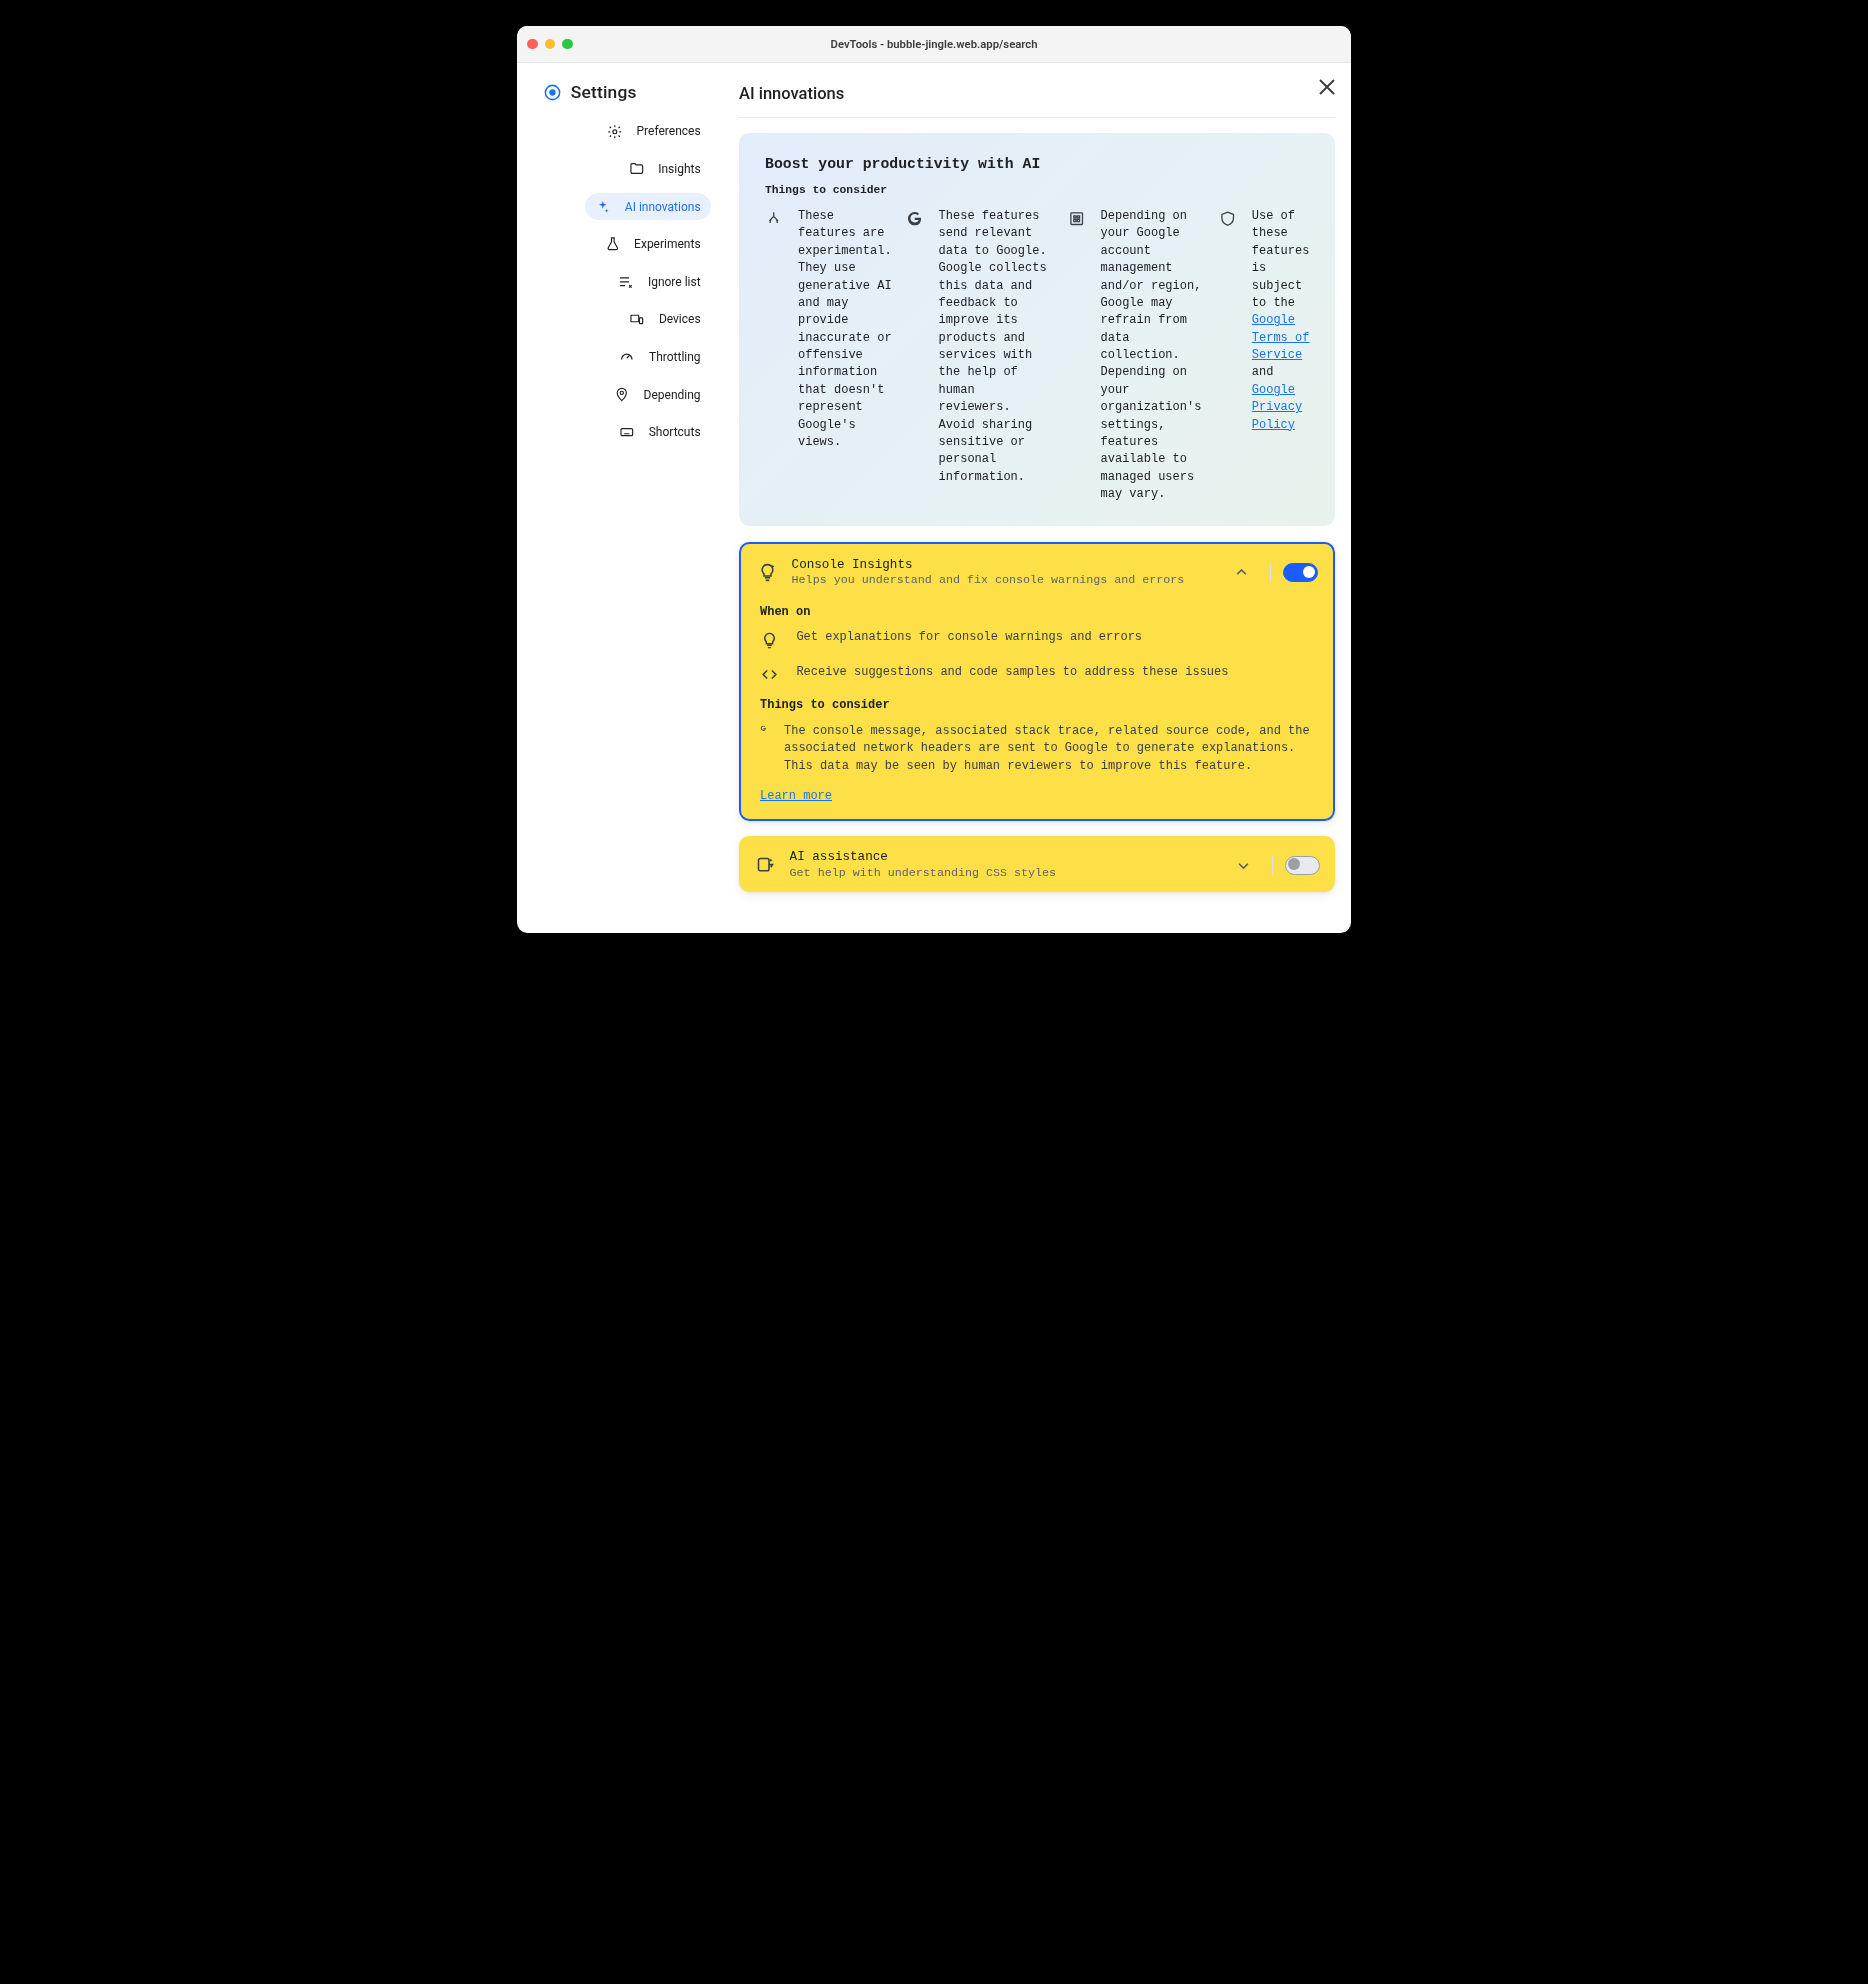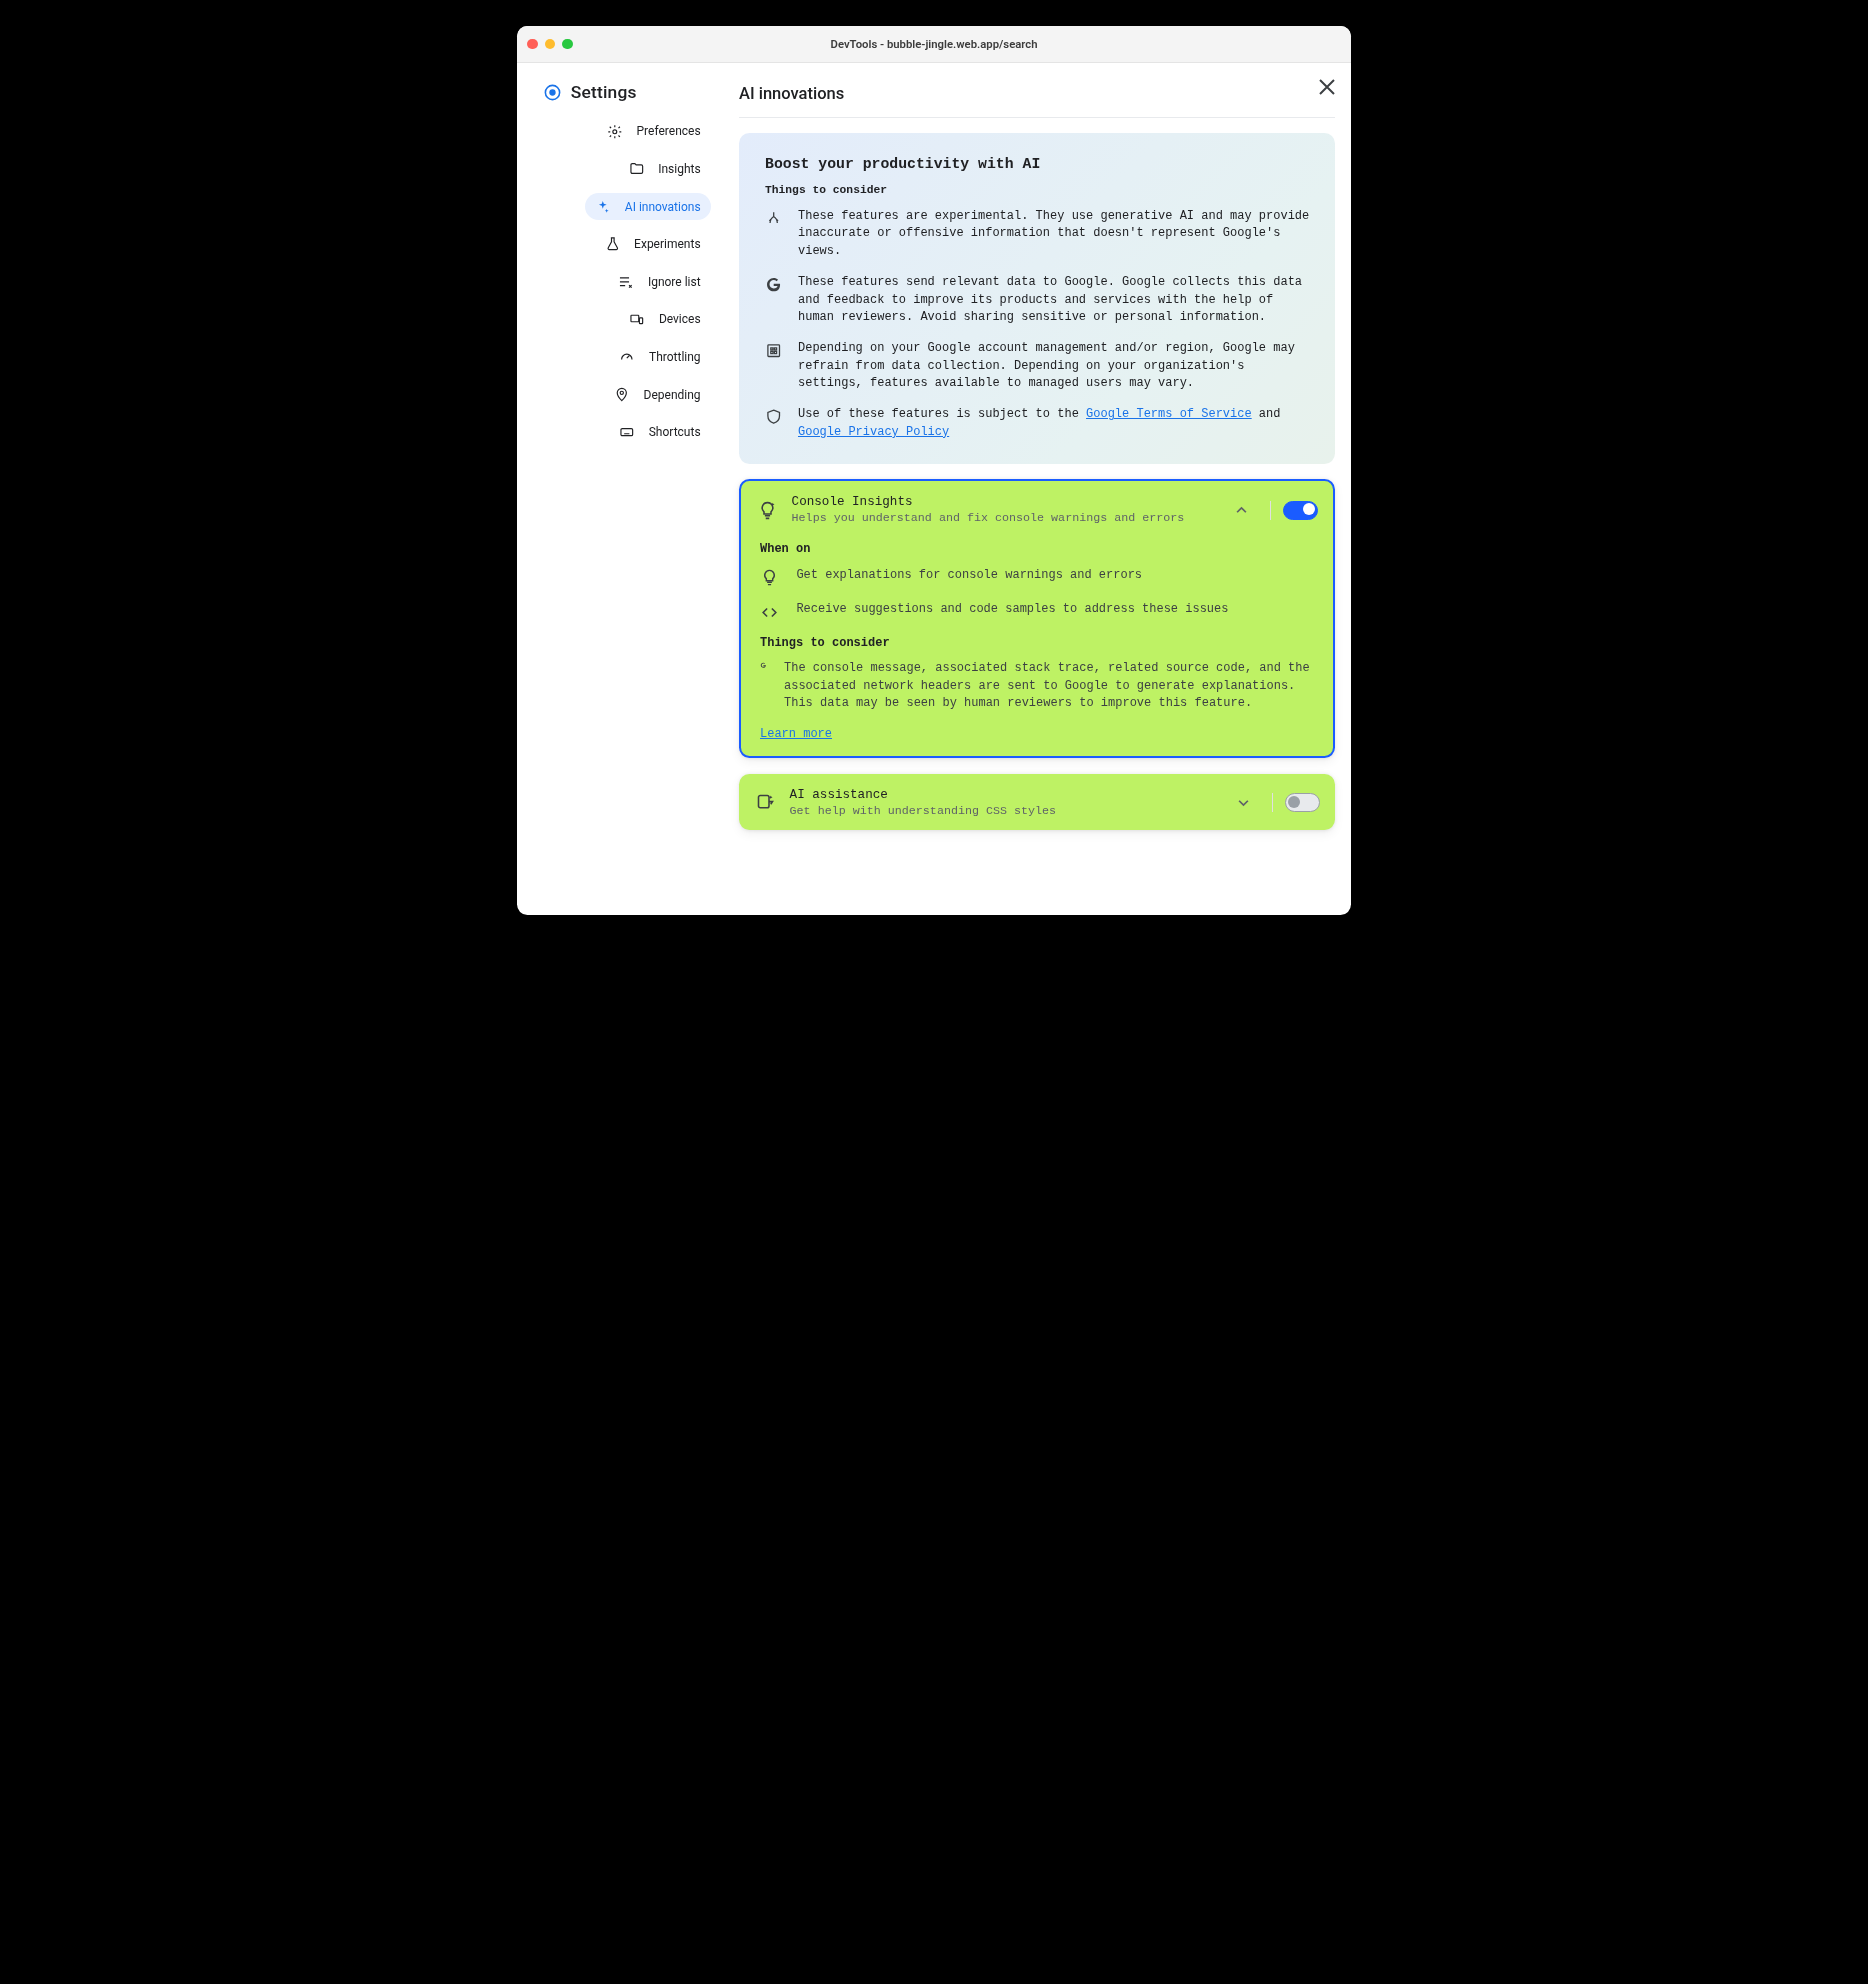--- a/index.html
+++ b/index.html
@@ -76,27 +76,27 @@
   }
   .card {
     border-radius: 10.4px; margin-bottom: 15.6px; font-family: Liberation Mono, monospace;
   }
   .info-card {
     background: linear-gradient(135deg, #e3ecfb 0%, #e6f2f2 70%, #e8f2ec 100%);
     padding: 22.6px 26px 22.6px 26px;
   }
   .info-card h2 { font-size: 14.8px; font-weight: 600; margin-bottom: 12px; }
   .info-card .subhead { font-size: 11.3px; font-weight: 600; margin-bottom: 12px; }
-  .bullets { display: flex; flex-direction: column; gap: 14px; }
+  .bullets { display: flex; flex-direction: row; gap: 14px; }
   .bullet { display: flex; gap: 15.6px; align-items: flex-start; }
   .bullet .bicon { width: 17.4px; flex-shrink:0; color:#3c4043; display:flex; justify-content:center; padding-top:1.7px;}
   .bullet .btext { font-size: 12px; line-height: 1.45; color:#202124; }
   .btext a { color: #1a73e8; text-decoration: underline; margin-top: 22px; }
   .feature-card {
-    background: #bef264; border-radius: 10.4px;
+    background: #fde047; border-radius: 10.4px;
     box-shadow: 0 0.9px 3.5px rgba(0,0,0,.08), 0 3.5px 10.4px rgba(0,0,0,.06);
     overflow: hidden;
   }
   .feature-card.highlight {
     border: 2.6px solid #1a5cff;
   }
   .feature-head {
     display: flex; align-items: center; gap: 14px;
     padding: 14px 15.6px 12px 15.6px;
   }

